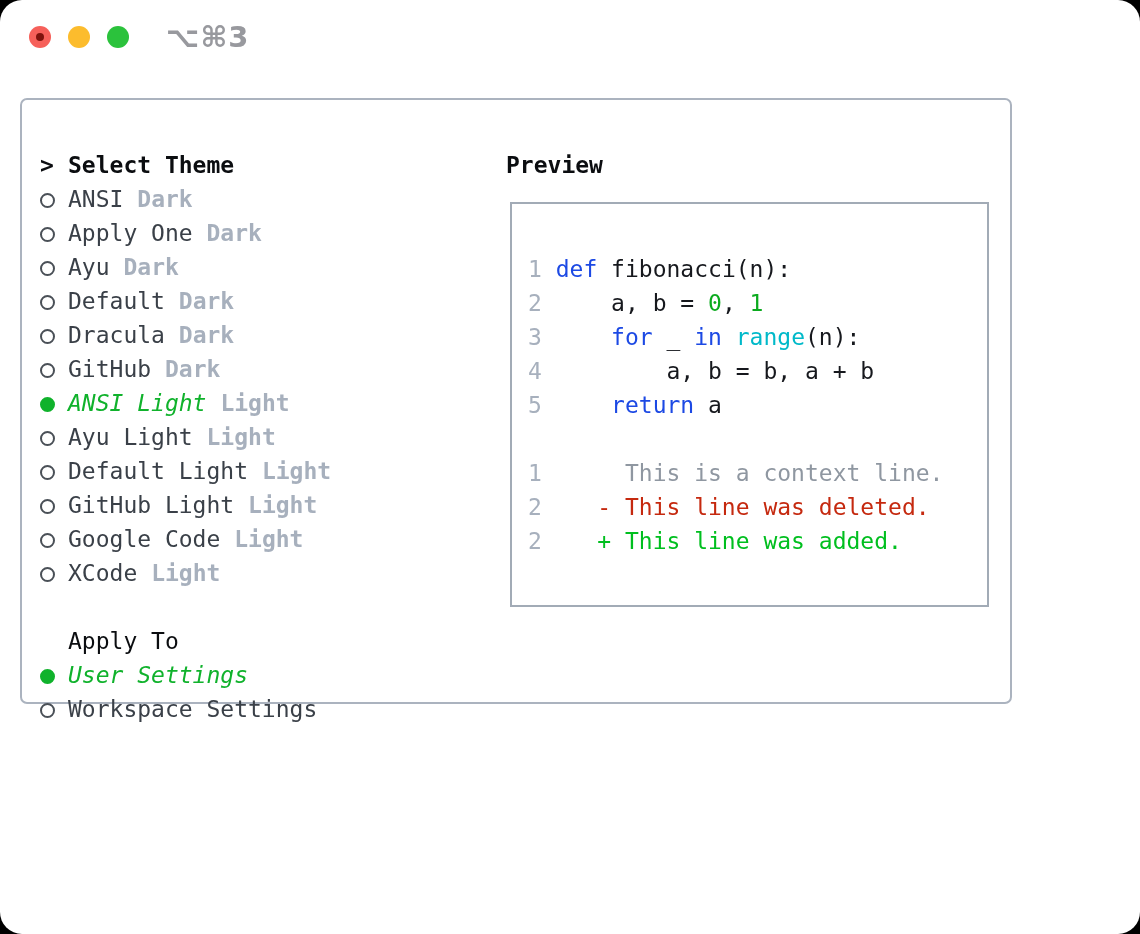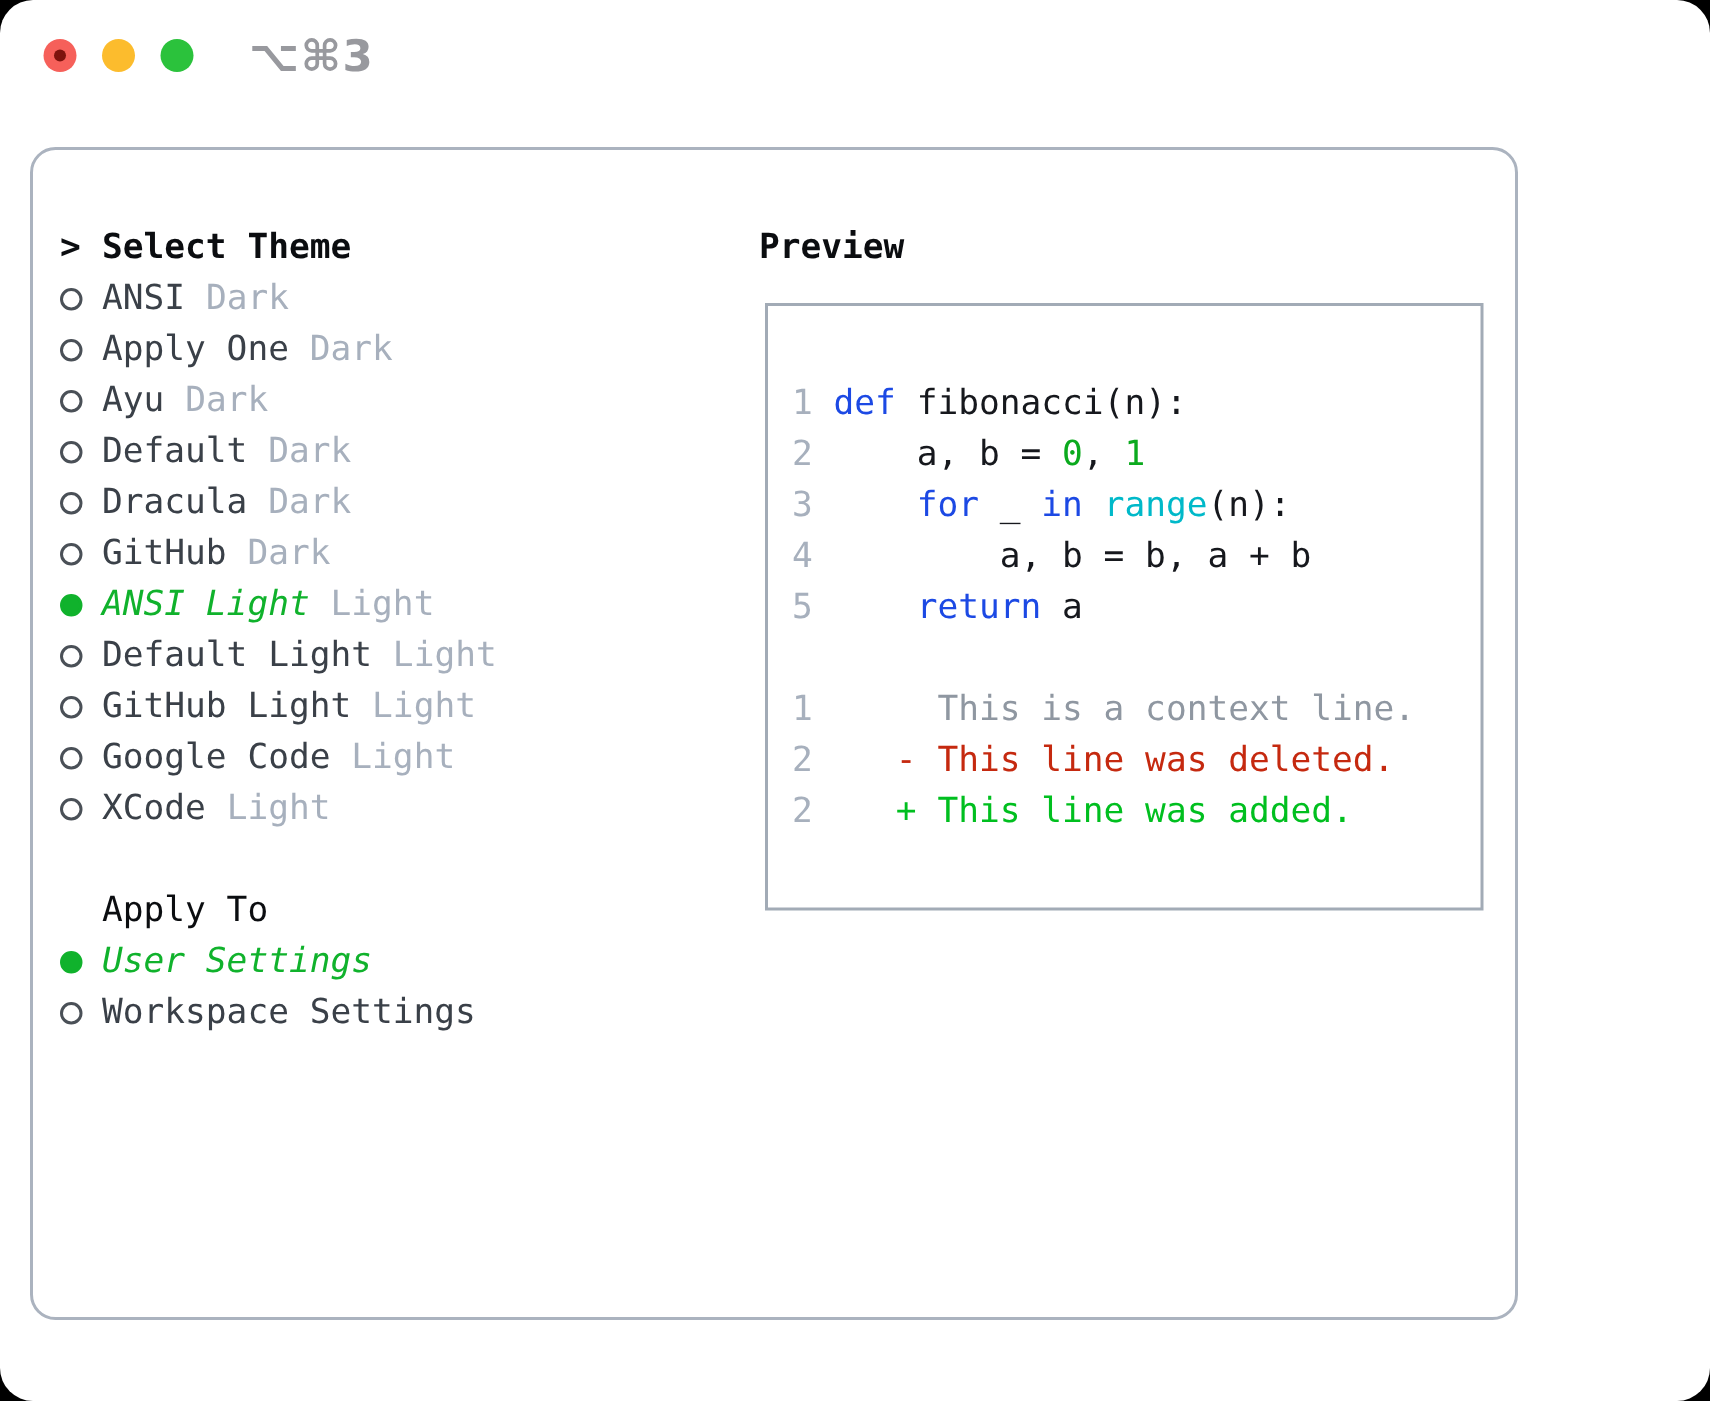--- a/index.html
+++ b/index.html
@@ -14,27 +14,27 @@
   
   .lights{position:absolute;left:29px;top:26px;display:flex;gap:17px;}
   .light{width:22px;height:22px;border-radius:50%;position:relative;}
   .light.red{background:#f6605a;}
   .light.red .dot{position:absolute;left:7px;top:7px;width:8px;height:8px;border-radius:50%;background:#7e130d;}
   .light.yellow{background:#fcbc2d;}
   .light.green{background:#2bc23c;}
   .shortcut{position:absolute;left:166px;top:20px;font-family:"DejaVu Sans",sans-serif;
             font-size:29px;font-weight:600;color:#98999e;letter-spacing:1px;}
   
-  .panel{position:absolute;left:20px;top:98px;width:992px;height:782px;box-sizing:border-box;
-         border:2px solid #abb3bf;border-radius:17px;background:#fff;}
+  .panel{position:absolute;left:20px;top:98px;width:992px;height:606px;box-sizing:border-box;
+         border:2px solid #abb3bf;border-radius:7px;background:#fff;}
   .row{height:34px;line-height:34px;white-space:pre;font-size:23px;color:var(--textdark);}
   .marker{display:inline-block;width:28px;}
   .bold{font-weight:bold;color:var(--black);}
   .black{color:var(--black);margin-top:24px;}
-  .variant{margin-left:13.9px;color:var(--muted);}
+  .variant{margin-left:13.9px;color:var(--muted);font-weight:bold;}
   .left-col{position:absolute;left:18px;top:48px;}
   .prompt{font-weight:bold;color:var(--black);}
   .radio{display:inline-block;width:15px;height:15px;border-radius:50%;
          border:2px solid #4a5057;box-sizing:border-box;vertical-align:-1px;background:transparent;}
   .radio.on{background:var(--accent);border-color:var(--accent);}
   .option.selected .label{color:var(--accent);font-style:italic;}
   .hint-line{color:var(--muted);}
   
   .right-col{position:absolute;left:484px;top:48px;}
   .preview-box{margin-left:4px;margin-top:20px;width:479px;height:405px;box-sizing:border-box;
@@ -70,20 +70,21 @@
       <div class="row"><span class="marker prompt">&gt;</span><span class="label bold">Select Theme</span></div>
 
       <div id="theme-list">
           <div class="row option"><span class="marker"><span class="radio"></span></span><span class="label">ANSI</span><span class="variant">Dark</span></div>
           <div class="row option"><span class="marker"><span class="radio"></span></span><span class="label">Apply One</span><span class="variant">Dark</span></div>
           <div class="row option"><span class="marker"><span class="radio"></span></span><span class="label">Ayu</span><span class="variant">Dark</span></div>
           <div class="row option"><span class="marker"><span class="radio"></span></span><span class="label">Default</span><span class="variant">Dark</span></div>
           <div class="row option"><span class="marker"><span class="radio"></span></span><span class="label">Dracula</span><span class="variant">Dark</span></div>
           <div class="row option"><span class="marker"><span class="radio"></span></span><span class="label">GitHub</span><span class="variant">Dark</span></div>
           <div class="row option selected"><span class="marker"><span class="radio on"></span></span><span class="label">ANSI Light</span><span class="variant">Light</span></div>
+          <div class="row option"><span class="marker"><span class="radio"></span></span><span class="label">Ayu Light</span><span class="variant">Light</span></div>
           <div class="row option"><span class="marker"><span class="radio"></span></span><span class="label">Default Light</span><span class="variant">Light</span></div>
           <div class="row option"><span class="marker"><span class="radio"></span></span><span class="label">GitHub Light</span><span class="variant">Light</span></div>
           <div class="row option"><span class="marker"><span class="radio"></span></span><span class="label">Google Code</span><span class="variant">Light</span></div>
           <div class="row option"><span class="marker"><span class="radio"></span></span><span class="label">XCode</span><span class="variant">Light</span></div>
         </div>
 
       <div class="row spacer"></div>
 
       <div class="row"><span class="marker"></span><span class="label black">Apply To</span></div>
 

